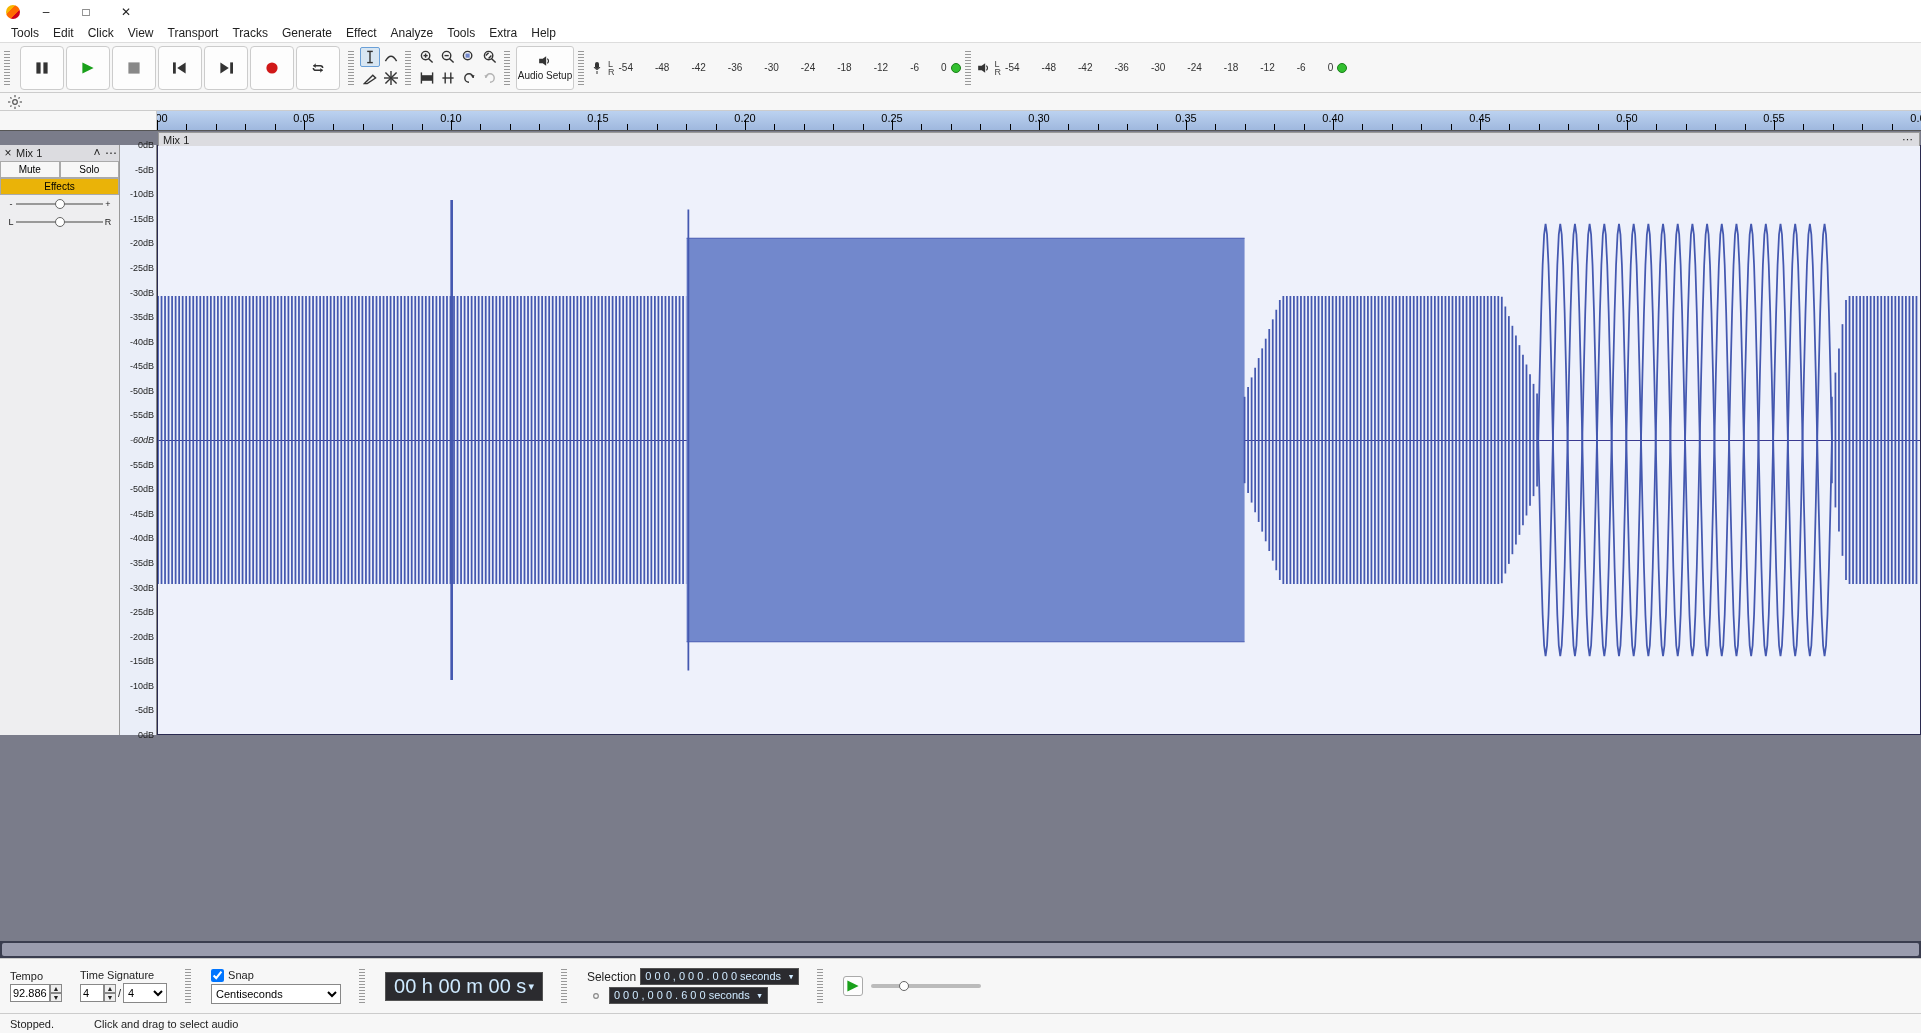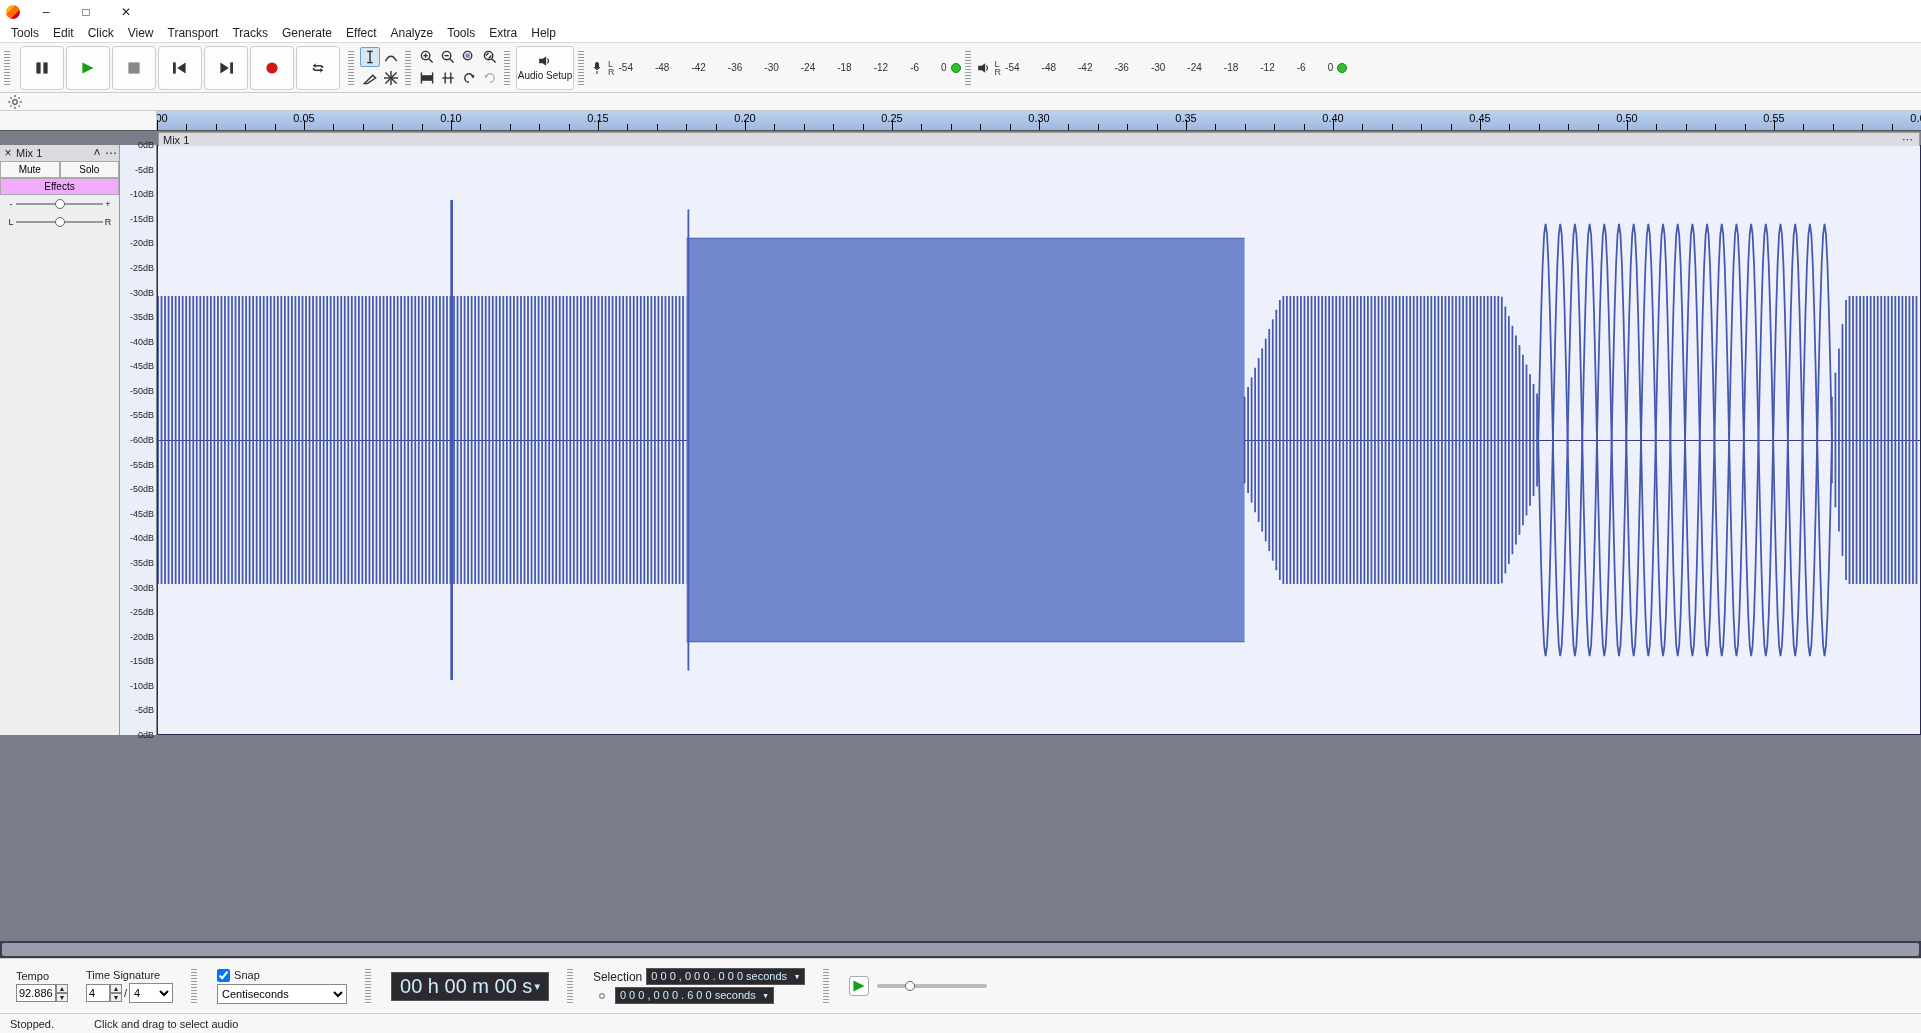--- a/index.html
+++ b/index.html
@@ -47,41 +47,41 @@
 .ruler .label { position: absolute; top: 1px; font-size: 11px; color: #000; transform: translateX(-50%); }
 
 
 .tracks { flex: 1; display: flex; background: #7a7c8a; overflow: hidden; }
 .track-row { display: flex; width: 100%; height: 590px; }
 .track-ctrl { width: 120px; background: #eeeef0; border-right: 1px solid #999; display: flex; flex-direction: column; font-size: 11px; }
 .track-ctrl-head { display: flex; align-items: center; height: 16px; background: #dcdce0; padding: 0 2px; gap: 2px; }
 .xbtn { width: 12px; height: 12px; display: flex; align-items: center; justify-content: center; font-size: 12px; line-height: 1; cursor: default; }
 .btn-pair { display: flex; height: 17px; }
 .btn-pair button { flex: 1; background: #f7f7f7; border: 1px solid #aaa; font-size: 10px; cursor: default; }
-.effects-btn { height: 17px; background: #f0abfc; border: 1px solid #aaa; font-size: 10px; cursor: default; }
+.effects-btn { height: 17px; background: #eab308; border: 1px solid #aaa; font-size: 10px; cursor: default; }
 .slider-row { height: 18px; display: flex; align-items: center; padding: 0 6px; position: relative; }
 .slider-row .track-line { flex: 1; height: 2px; background: #999; position: relative; }
 .slider-row .thumb { position: absolute; left: 50%; top: 50%; width: 10px; height: 10px; border-radius: 50%; background: #fff; border: 1px solid #666; transform: translate(-50%,-50%); }
 .slider-row .lab { font-size: 9px; width: 10px; text-align: center; }
 
 .db-scale { width: 37px; background: #eaeef8; border-right: 1px solid #888; position: relative; font-size: 9px; }
 .db-scale span { position: absolute; right: 2px; transform: translateY(-50%); }
 
 .wave-area { flex: 1; background: #eef1fb; position: relative; border: 1px solid #2a2a50; }
 .wave-head { position: absolute; top: -14px; left: 0; right: 0; height: 14px; background: #dcdce0; border: 1px solid #999; border-bottom: none; display: flex; align-items: center; padding: 0 4px; font-size: 11px; }
 .wave-head .dots { margin-left: auto; letter-spacing: 2px; cursor: default; }
 .wave-area svg { position: absolute; inset: 0; width: 100%; height: 100%; }
 .wave-area .mid { position: absolute; left: 0; right: 0; height: 1px; background: #3a3a90; }
 
 
 .hscroll { height: 17px; background: #3a3d4f; display: flex; align-items: center; }
 .hscroll .thumb { height: 13px; background: #9a9cae; border-radius: 2px; margin: 0 2px; flex: 1; }
 
 
-.bottom { height: 55px; background: #f7f7f7; border-top: 1px solid #ccc; display: flex; align-items: center; padding: 0 16px; gap: 18px; }
+.bottom { height: 55px; background: #f7f7f7; border-top: 1px solid #ccc; display: flex; align-items: center; padding: 0 10px; gap: 18px; }
 .bottom .col { display: flex; flex-direction: column; gap: 2px; font-size: 11px; }
 .bottom .spin { display: flex; align-items: center; justify-content: center; }
 .bottom input.num { width: 40px; height: 18px; border: 1px solid #888; font-size: 11px; padding: 0 2px; }
 .bottom .spinbtns { display: flex; flex-direction: column; }
 .bottom .spinbtns div { width: 12px; height: 9px; border: 1px solid #888; background: #eee; font-size: 7px; line-height: 7px; text-align: center; cursor: default; }
 .bottom select { height: 20px; border: 1px solid #888; font-size: 11px; background: #fff; }
 .time-display { background: #2b2b2f; color: #cfeaff; font-family: "Consolas", monospace; font-size: 20px; padding: 2px 8px; border: 1px solid #555; display: flex; align-items: center; gap: 2px; }
 .sel-box { display: flex; flex-direction: column; gap: 2px; }
 .sel-row { display: flex; align-items: center; gap: 4px; }
 .sel-time { background: #2b2b2f; color: #cfeaff; font-family: "Consolas", monospace; font-size: 11px; padding: 1px 4px; border: 1px solid #555; }
@@ -442,21 +442,21 @@
         <span style="top: 8.33333%;">-10dB</span>
         <span style="top: 12.5%;">-15dB</span>
         <span style="top: 16.6667%;">-20dB</span>
         <span style="top: 20.8333%;">-25dB</span>
         <span style="top: 25%;">-30dB</span>
         <span style="top: 29.1667%;">-35dB</span>
         <span style="top: 33.3333%;">-40dB</span>
         <span style="top: 37.5%;">-45dB</span>
         <span style="top: 41.6667%;">-50dB</span>
         <span style="top: 45.8333%;">-55dB</span>
-        <span style="top: 50%;">-60dB</span>
+        <span style="top: 50%; font-style: italic;">-60dB</span>
         <span style="top: 54.1667%;">-55dB</span>
         <span style="top: 58.3333%;">-50dB</span>
         <span style="top: 62.5%;">-45dB</span>
         <span style="top: 66.6667%;">-40dB</span>
         <span style="top: 70.8333%;">-35dB</span>
         <span style="top: 75%;">-30dB</span>
         <span style="top: 79.1667%;">-25dB</span>
         <span style="top: 83.3333%;">-20dB</span>
         <span style="top: 87.5%;">-15dB</span>
         <span style="top: 91.6667%;">-10dB</span>

